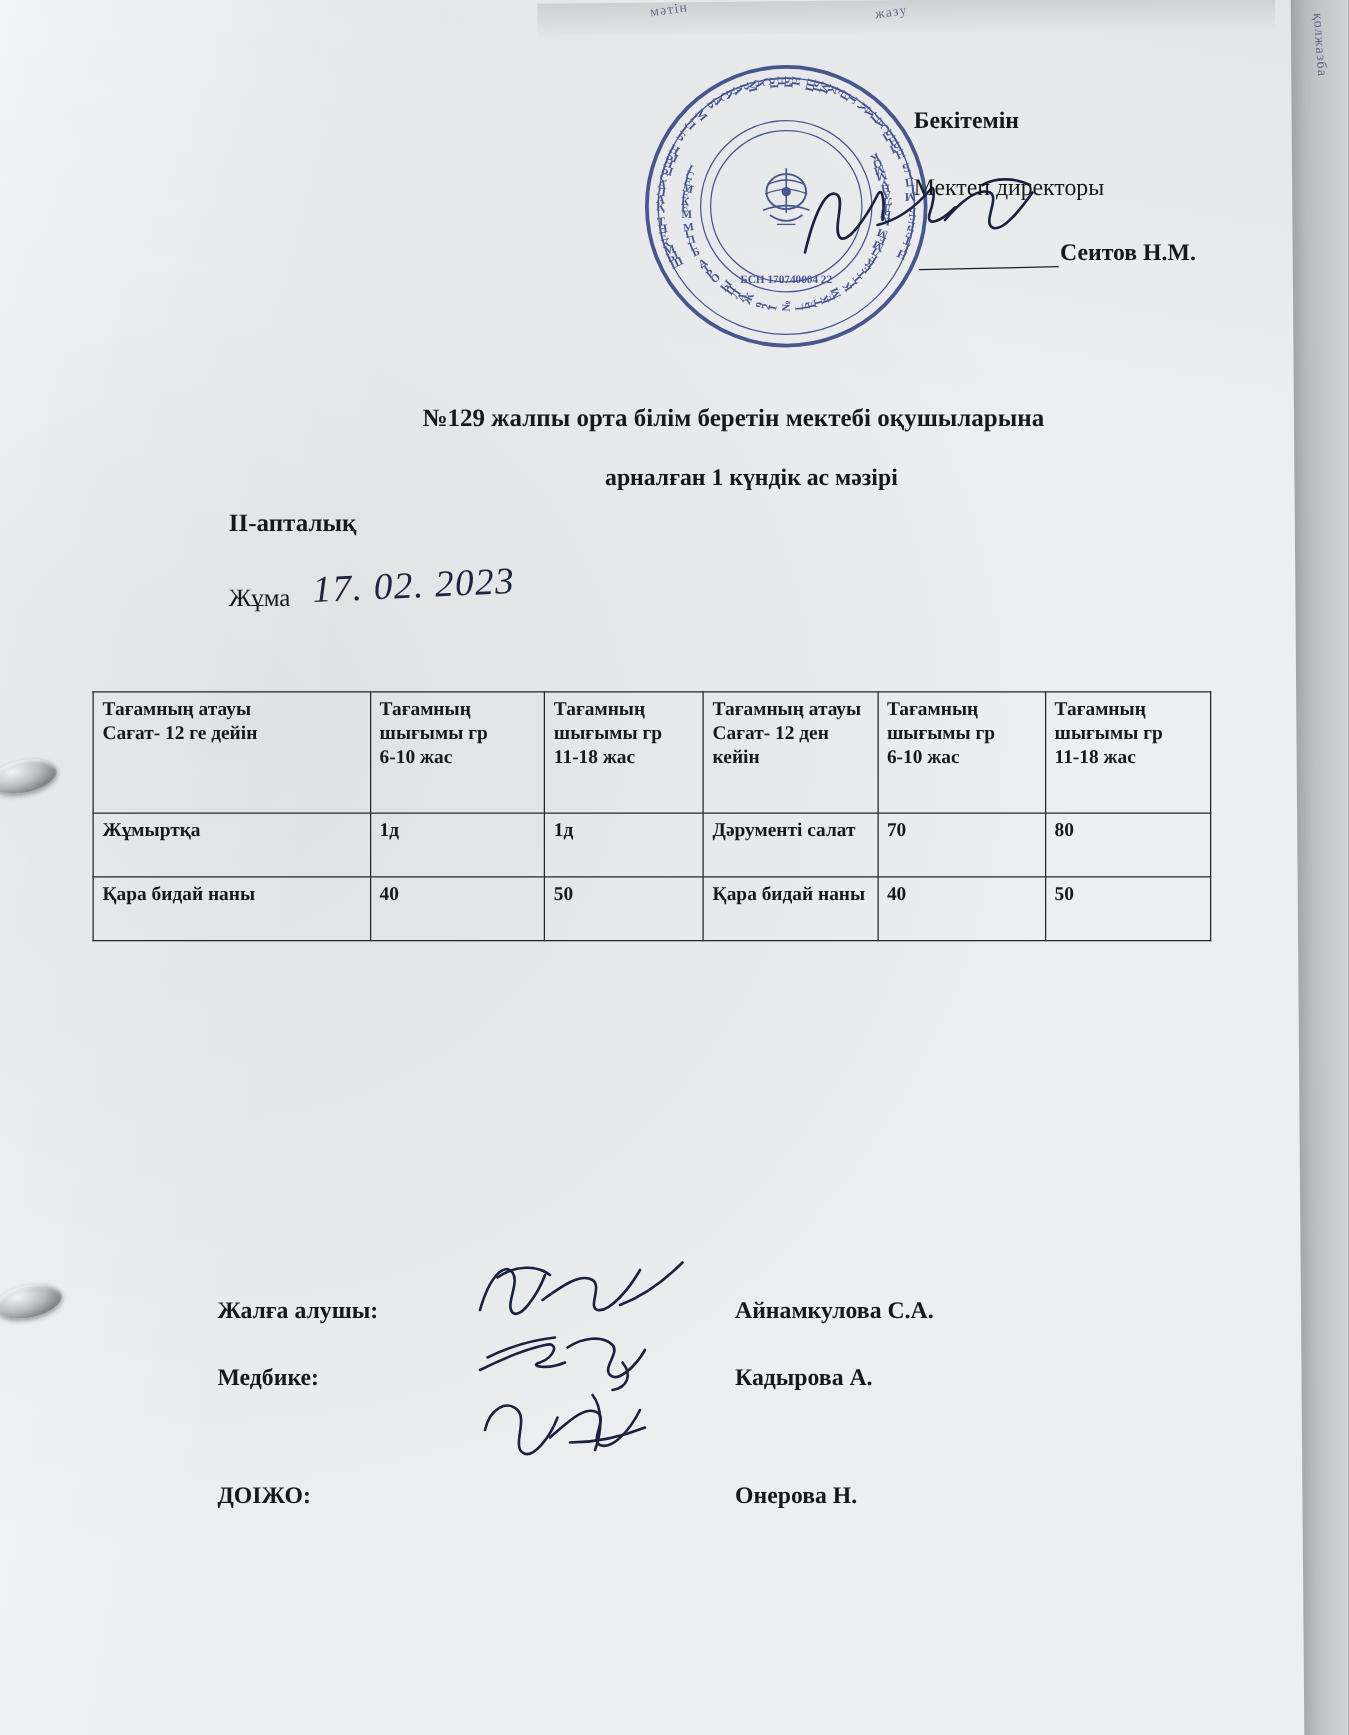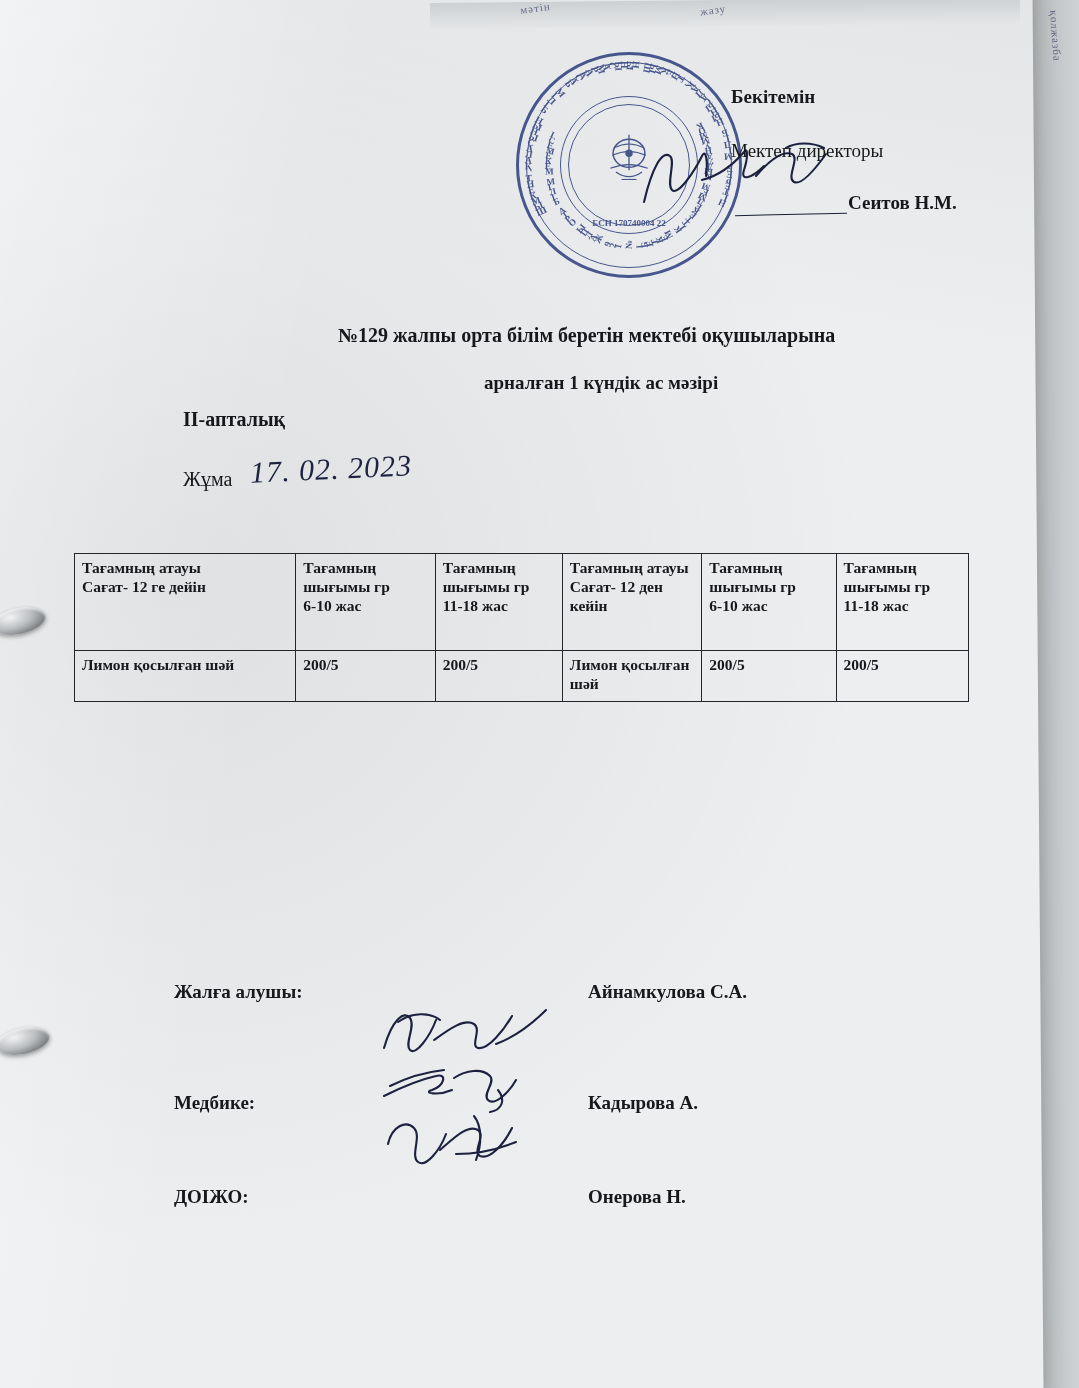--- a/index.html
+++ b/index.html
@@ -243,21 +243,21 @@
     left: 174px;
     font-size: 19px;
     font-weight: bold;
   }
   .foot-name {
     position: absolute;
     left: 588px;
     font-size: 19px;
     font-weight: bold;
   }
-  .f1 { top: 981px; }
+  .f1 { top: 1038px; }
   .f2 { top: 1092px; }
   .f3 { top: 1138px; margin-top: 48px; }
   .hand-sig {
     position: absolute;
     pointer-events: none;
   }
 </style>
 </head>
 <body>
 
@@ -486,26 +486,34 @@
               <div>6-10 жас</div>
             </th>
           <th>
               <div>Тағамның шығымы гр</div>
               <div>11-18 жас</div>
             </th>
         </tr>
       </thead>
       <tbody id="menu-body">
           <tr>
-            <td>Лимон қосылған шәй</td>
-            <td>200/5</td>
-            <td>200/5</td>
-            <td>Лимон қосылған шәй</td>
-            <td>200/5</td>
-            <td>200/5</td>
+            <td>Жұмыртқа</td>
+            <td>1д</td>
+            <td>1д</td>
+            <td>Дәрументі салат</td>
+            <td>70</td>
+            <td>80</td>
+          </tr>
+          <tr>
+            <td>Қара бидай наны</td>
+            <td>40</td>
+            <td>50</td>
+            <td>Қара бидай наны</td>
+            <td>40</td>
+            <td>50</td>
           </tr>
         </tbody>
     </table>
 
     <div class="foot f1">Жалға алушы:</div>
     <div class="foot-name f1">Айнамкулова С.А.</div>
     <div class="foot f2">Медбике:</div>
     <div class="foot-name f2">Кадырова А.</div>
     <div class="foot f3">ДОІЖО:</div>
     <div class="foot-name f3">Онерова Н.</div>

